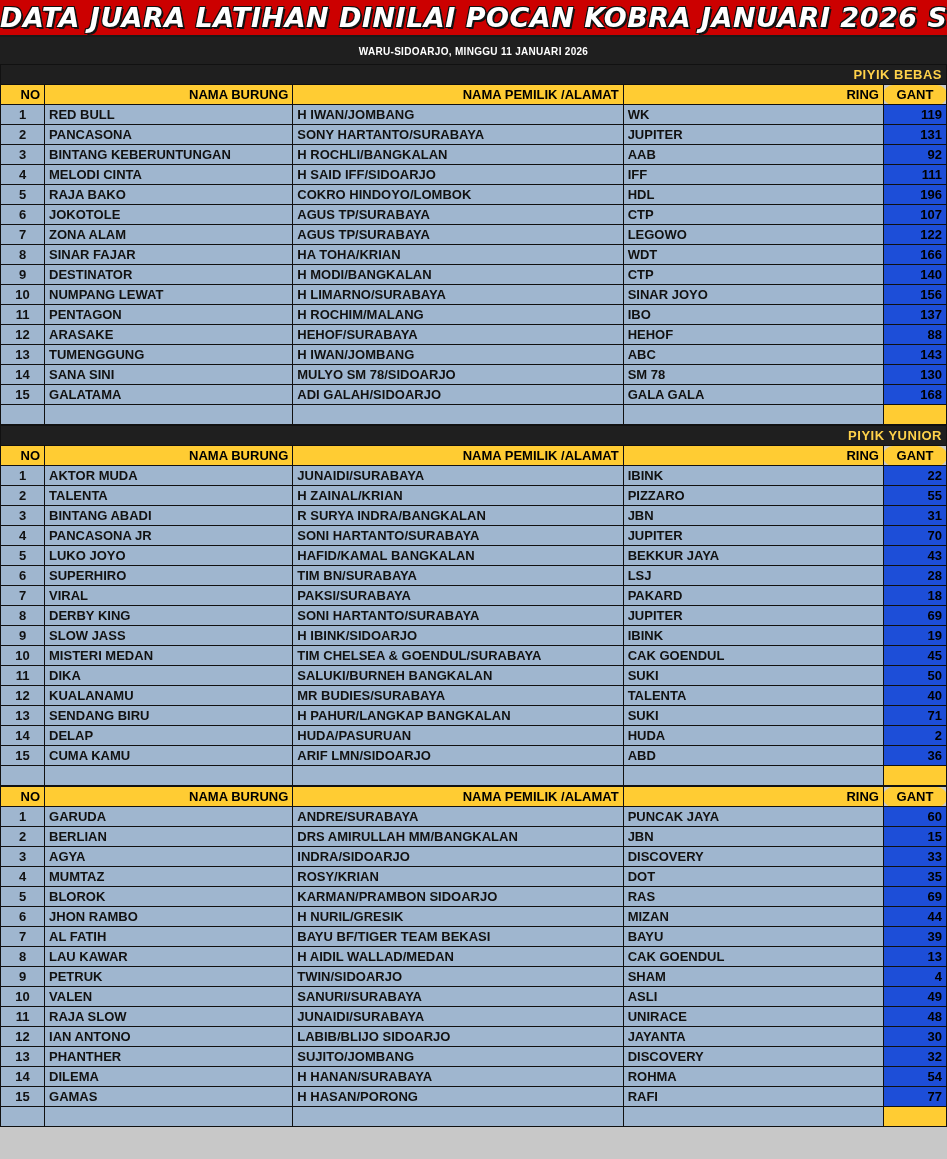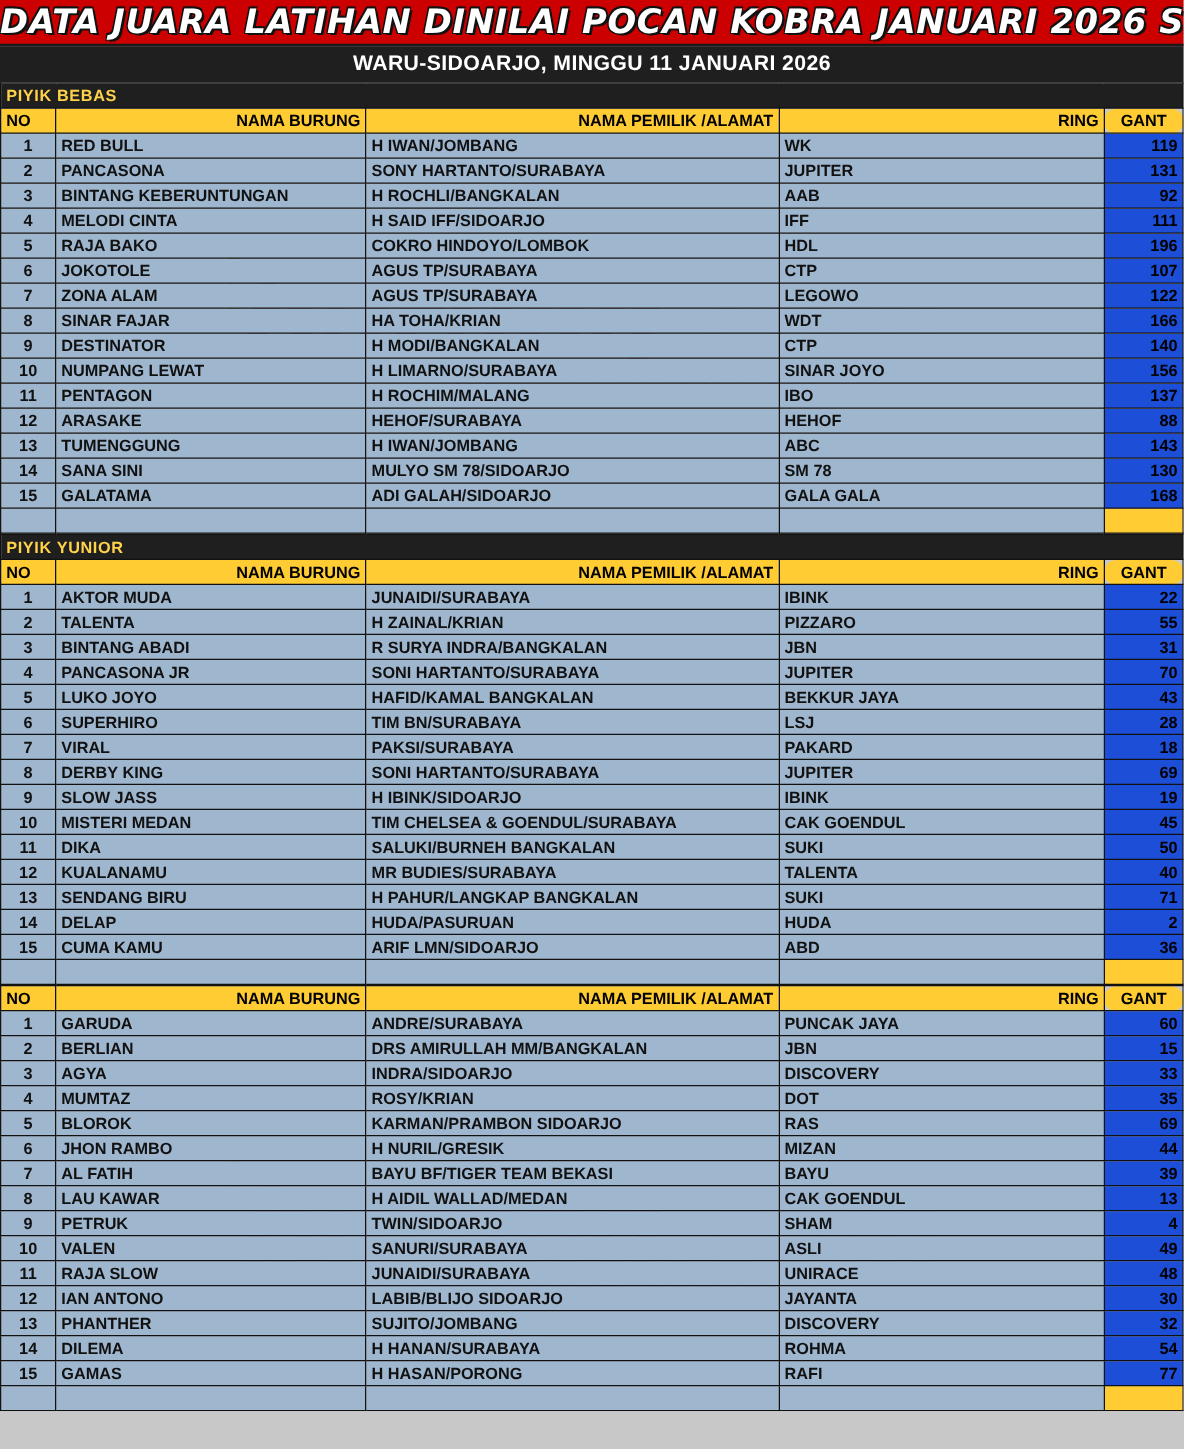--- a/index.html
+++ b/index.html
@@ -37,21 +37,21 @@
     white-space: nowrap;
     transform: scaleX(1.0);
   }
   .subbanner {
     background: #1f1f1f;
     text-align: center;
     padding: 4px 0 5px 0;
   }
   .subbanner-text {
     color: #ffffff;
-    font-size: 17px;
+    font-size: 10px;
     font-weight: bold;
     letter-spacing: 0.3px;
   }
   
   .watermark {
     position: absolute;
     left: 0; right: 0;
     pointer-events: none;
     text-align: center;
     z-index: 3;
@@ -99,35 +99,35 @@
     height: 19px;
     line-height: 19px;
     overflow: hidden;
     white-space: nowrap;
   }
   .cat-row td {
     background: #1f1f1f;
     color: #ffd24a;
     font-weight: bold;
     font-size: 16px;
-    text-align: left;
+    text-align: right;
     height: 24px;
     line-height: 24px;
     letter-spacing: 0.5px;
   }
   .head-row th {
     background: #ffcc33;
     color: #000000;
     font-weight: bold;
     font-size: 13.5px;
     text-align: right;
     height: 21px;
     line-height: 21px;
   }
-  .head-row th.c-no { text-align: left; }
+  .head-row th.c-no { text-align: right; }
   .head-row th.c-gant { text-align: center; border-radius: 10px; }
   .data-row td {
     background: #9fb6cf;
     color: #111111;
     font-weight: bold;
   }
   .data-row td.c-no {
     text-align: center;
     background: #9fb6cf;
   }

